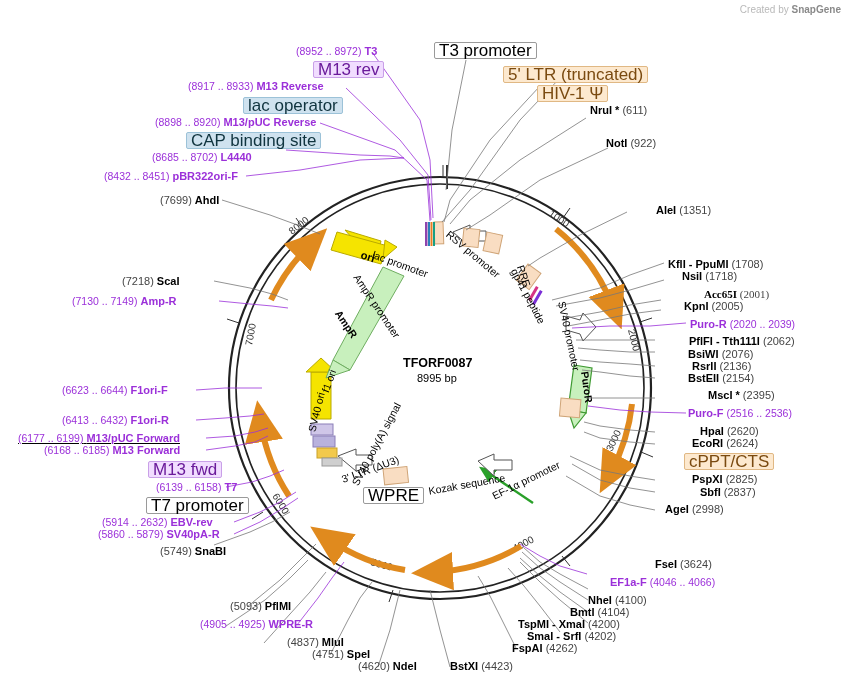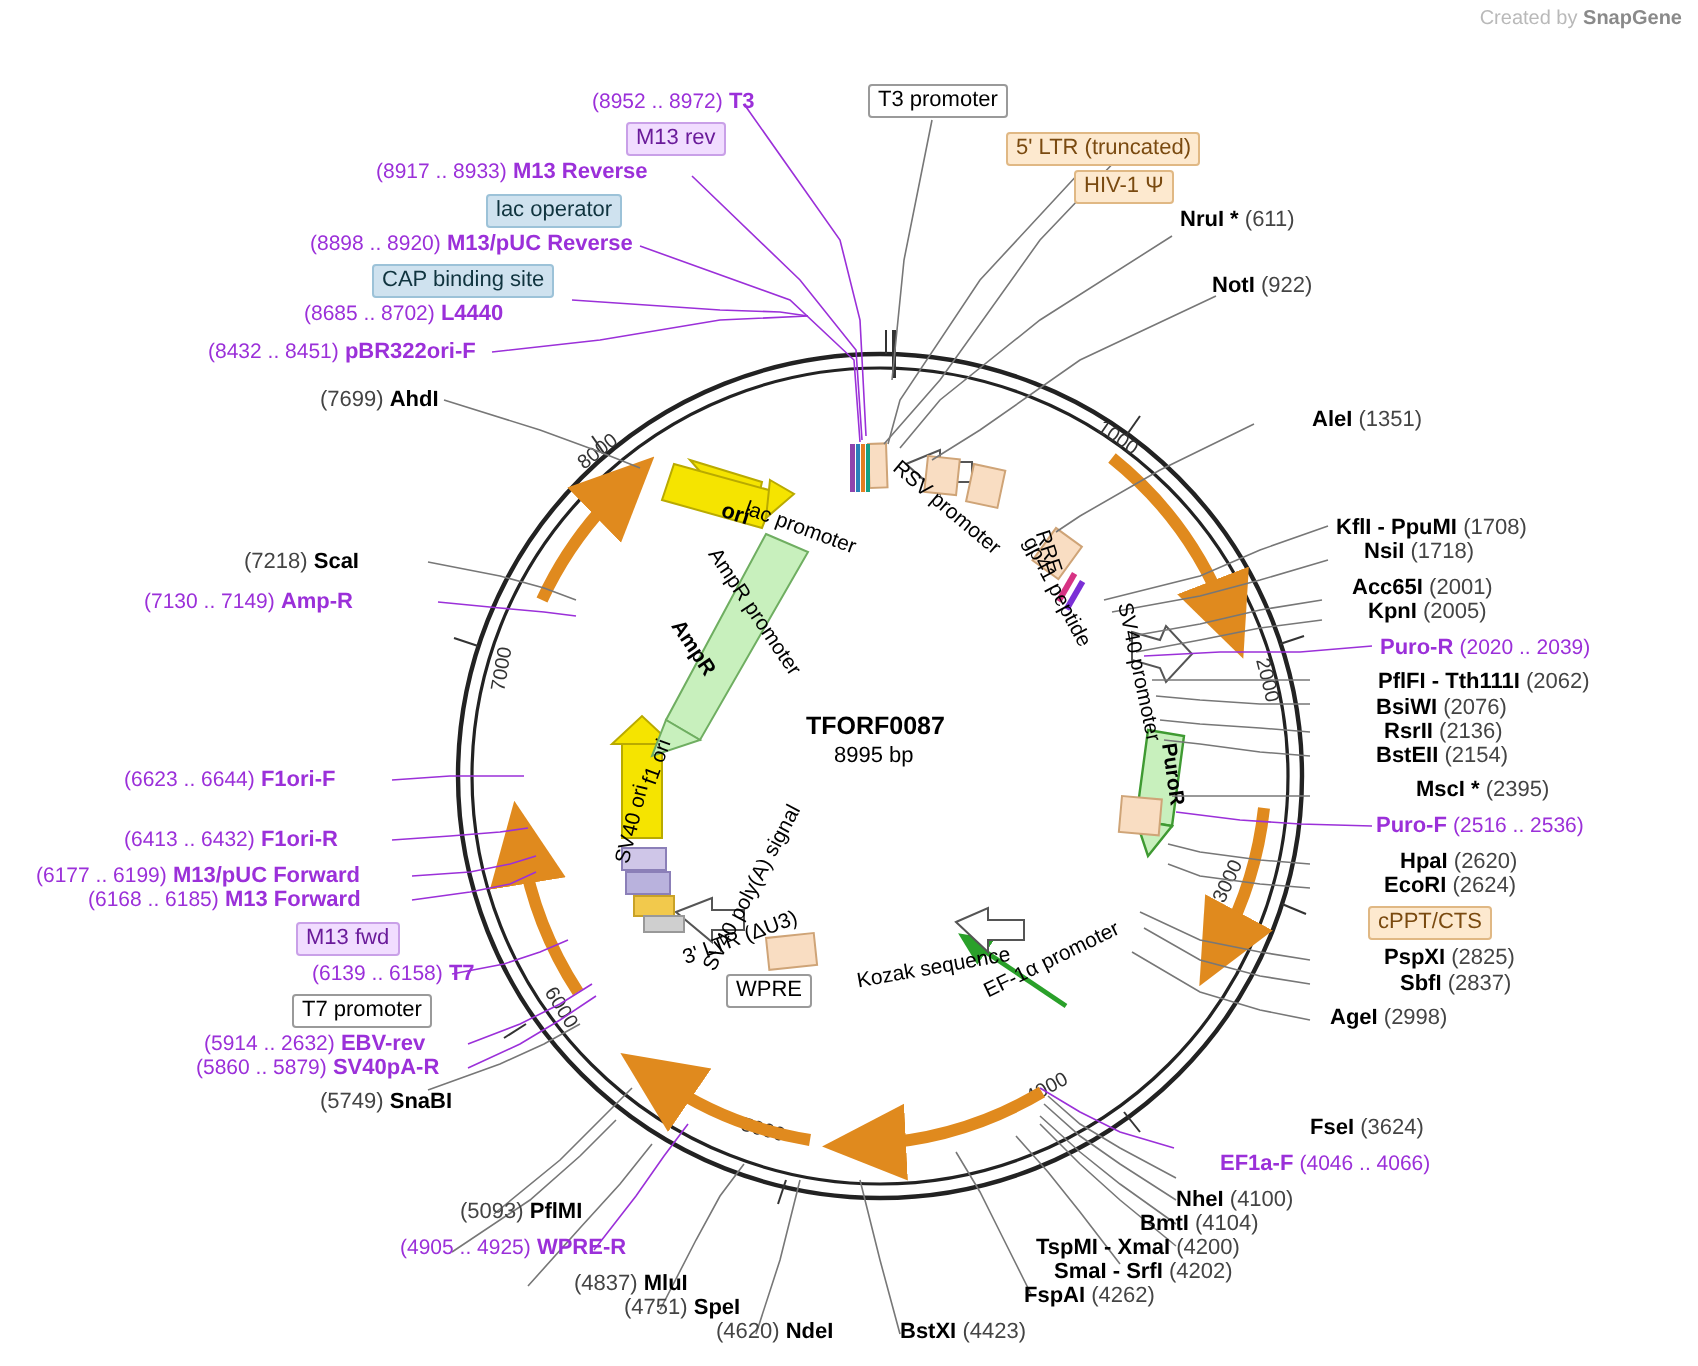--- a/index.html
+++ b/index.html
@@ -6,21 +6,21 @@
   body{width:849px;height:683px;position:relative;overflow:hidden;
        font-family:"Liberation Sans",sans-serif;color:#000;}
   #stage{position:absolute;left:0;top:0;width:849px;height:683px;}
 
   .lbl{position:absolute;white-space:nowrap;font-size:11px;line-height:12px;}
   .bold{font-weight:bold;}
   .purple{color:#9b30d9;}
   .pos{color:#444;font-weight:normal;}
   .small{font-size:10.5px;}
 
-  .box{position:absolute;white-space:nowrap;font-size:11px;line-height:13px;
+  .box{position:absolute;white-space:nowrap;font-size:17px;line-height:13px;
        padding:1px 4px;border:1px solid #8a8a8a;border-radius:2px;}
   .box-purple{background:#f1ddff;border-color:#c9a0e8;color:#6a1b9a;}
   .box-blue{background:#cfe2ef;border-color:#9cc2d8;color:#10343f;}
   .box-orange{background:#fde9cf;border-color:#e0b884;color:#7a4a10;}
   .box-plain{background:#ffffff;border-color:#9a9a9a;color:#000;}
 
   .credit{position:absolute;right:8px;top:4px;font-size:10px;color:#b9b9b9;}
   .credit b{color:#8a8a8a;text-align:center;}
 
   svg{position:absolute;left:0;top:0;overflow:visible;}
@@ -270,21 +270,21 @@
     <span class="purple bold">Amp-R</span>
   </div>
   <div class="lbl" style="left:62px;top:384px;">
     <span class="purple small">(6623 .. 6644)</span>
     <span class="purple bold">F1ori-F</span>
   </div>
   <div class="lbl" style="left:62px;top:414px;">
     <span class="purple small">(6413 .. 6432)</span>
     <span class="purple bold">F1ori-R</span>
   </div>
-  <div class="lbl" style="left:18px;top:432px;">
+  <div class="lbl" style="left:18px;top:432px;text-decoration:underline;">
     <span class="purple small">(6177 .. 6199)</span>
     <span class="purple bold">M13/pUC Forward</span>
   </div>
   <div class="lbl" style="left:44px;top:444px;">
     <span class="purple small">(6168 .. 6185)</span>
     <span class="purple bold">M13 Forward</span>
   </div>
   <div class="lbl" style="left:116px;top:481px;margin-left:40px;">
     <span class="purple small">(6139 .. 6158)</span>
     <span class="purple bold">T7</span>
@@ -371,21 +371,21 @@
     <span class="pos">(1351)</span>
   </div>
   <div class="lbl" style="left:668px;top:258px;">
     <span class="bold">KflI  -  PpuMI</span>
     <span class="pos">(1708)</span>
   </div>
   <div class="lbl" style="left:682px;top:270px;">
     <span class="bold">NsiI</span>
     <span class="pos">(1718)</span>
   </div>
-  <div class="lbl" style="left:676px;top:288px;">
+  <div class="lbl" style="left:704px;top:288px;font-family:Liberation Serif, serif;">
     <span class="bold">Acc65I</span>
     <span class="pos">(2001)</span>
   </div>
   <div class="lbl" style="left:684px;top:300px;">
     <span class="bold">KpnI</span>
     <span class="pos">(2005)</span>
   </div>
   <div class="lbl" style="left:690px;top:318px;">
     <span class="purple bold">Puro-R</span>
     <span class="purple small">(2020 .. 2039)</span>

